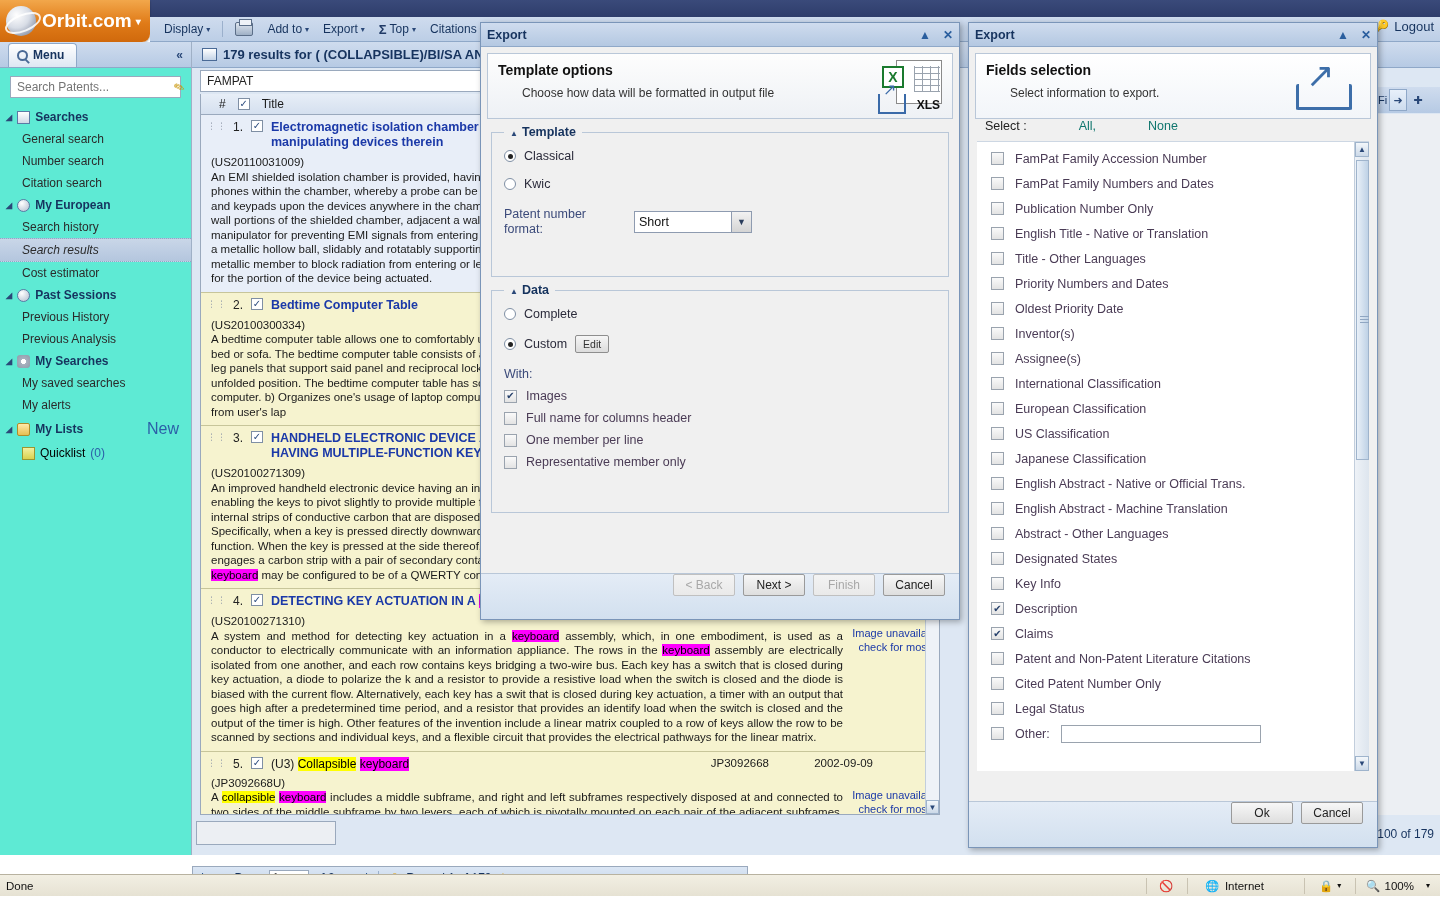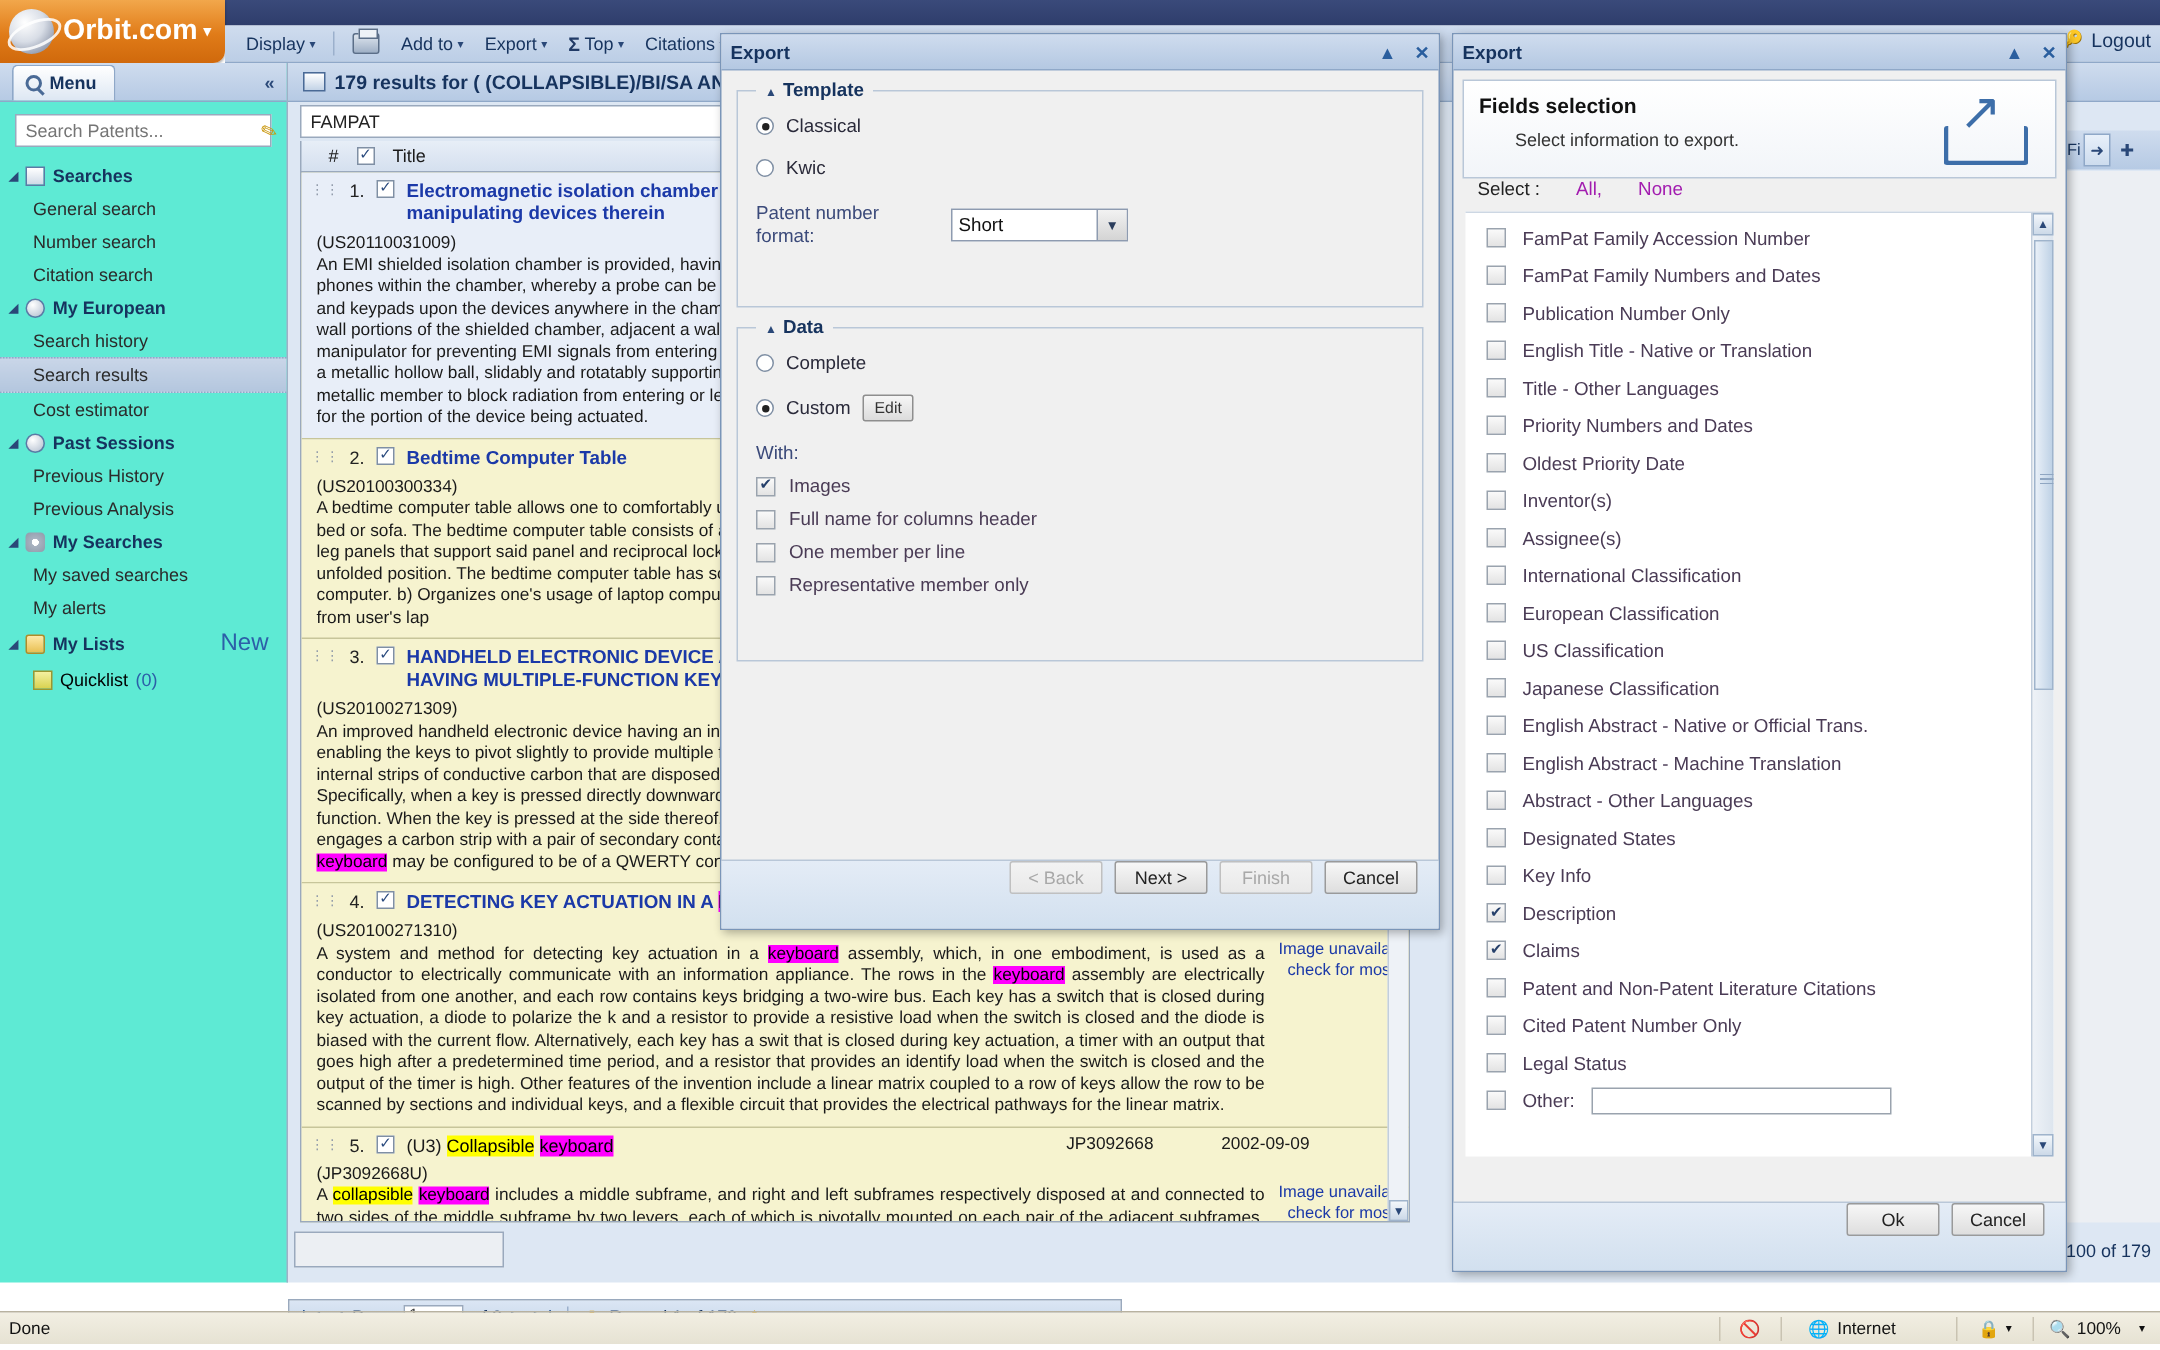--- a/index.html
+++ b/index.html
@@ -109,21 +109,21 @@
     font-weight: bold; color:#16335e;
   }
   .navhdr .tri { font-size: 8px; color:#2a4878; }
   .navicon { width:13px; height:13px; display:inline-block; }
   .ic-doc { background: linear-gradient(180deg,#fff,#cfd9e6); border:1px solid #5b7aa5; }
   .ic-clock { border-radius:50%; background: radial-gradient(circle at 35% 30%,#fff,#b0bccd); border:1px solid #5b7aa5; }
   .ic-gear { background: radial-gradient(circle at 50% 50%, #fff 25%, #a9b3c1 26%, #8f9aa9 100%); border-radius:3px; }
   .ic-folder { background: linear-gradient(180deg,#ffe9a8,#e8bf52); border:1px solid #b08c29; border-radius:2px; }
   .ic-list { background: linear-gradient(180deg,#f3f0a0,#d8d24f); border:1px solid #9c9630; }
   .navitem { padding: 4px 6px 4px 22px; color:#2b2b2b; }
-  .navitem.sel { background: linear-gradient(180deg,#c9d6e8,#b4c6de); border-top:1px dotted #8fa8c8; border-bottom:1px dotted #8fa8c8; }
+  .navitem.sel { background: linear-gradient(180deg,#c9d6e8,#b4c6de); border-top:1px dotted #8fa8c8; border-bottom:1px dotted #8fa8c8;font-style:italic; }
   .navnew { margin-left:auto; color:#2c5fa8; font-weight: normal; font-size:16px; padding-right:6px; }
   .quick { padding: 4px 6px 4px 22px; display:flex; align-items:center; gap:5px; }
   .quick .cnt { color:#2c5fa8; }
 
   
   .results {
     position: absolute; left: 192px; top: 42px; width: 1248px; height: 813px;
     background: #dde7f3;
   }
   .reshdr {
@@ -291,21 +291,21 @@
   .exp-icon .up { position:absolute; left:10px; top:0; font-size:34px; color:#3d6ea9; line-height:30px;}
 
   .fields-area {
     position:absolute; left:8px; top:118px; right:8px; bottom:76px;
     background:#fff; border-top:1px solid #cdd7e3;
   }
   .selectrow {
     position:absolute; left:16px; top:96px; display:flex; align-items:center; gap:24px;
     font-size:12.5px; color:#222;
   }
-  .selectrow a { color:#a21caf; text-decoration:none; }
+  .selectrow a { color:#0f766e; text-decoration:none;margin-left:28px; }
   .fieldlist { position:absolute; left:8px; top:0; right:18px; bottom:0; overflow:hidden; padding-top:4px;}
   .frow { display:flex; align-items:center; gap:11px; height: 25px; padding-left:6px; }
   .flabel { color:#4a3b55; font-size:12.5px; }
   .otherinput { width: 200px; height:18px; background:#fff; border:1px solid #9aa3ae; }
   .vscroll {
     position:absolute; right:0; top:0; width:15px; bottom:0;
     background: linear-gradient(90deg,#eef2f7,#dde5ee); border-left:1px solid #c2cedc;
   }
   .vsbtn { height:15px; background: linear-gradient(180deg,#f3f7fb,#ccd9e8); border:1px solid #9fb4cc;
     display:flex; align-items:center; justify-content:center; font-size:8px; color:#2a4878; }
@@ -582,20 +582,31 @@
 
   <div class="dlg" style="left:480px; top:22px; width:480px; height:598px;">
     <div class="dlg-title">
       <span>Export</span>
       <span class="sp">
         <span class="tbtn">▲</span>
         <span class="tbtn">✕</span>
       </span>
     </div>
 
+    <div class="dlg-head">
+      <h2>Template options</h2>
+      <p>Choose how data will be formatted in output file</p>
+      <div class="xls">
+        <div class="sheet"></div>
+        <div class="grid"></div>
+        <div class="xbox">X</div>
+        <div class="lbl">XLS</div>
+        <div class="exparrow"></div>
+      </div>
+    </div>
 
     <fieldset class="grp" style="height:152px">
       <legend><span class="tri">▲</span><span>Template</span></legend>
       <div class="radio-row">
         <span class="radio on"></span>
         <span class="rlabel">Classical</span>
       </div>
       <div class="radio-row">
         <span class="radio"></span>
         <span class="rlabel">Kwic</span>

